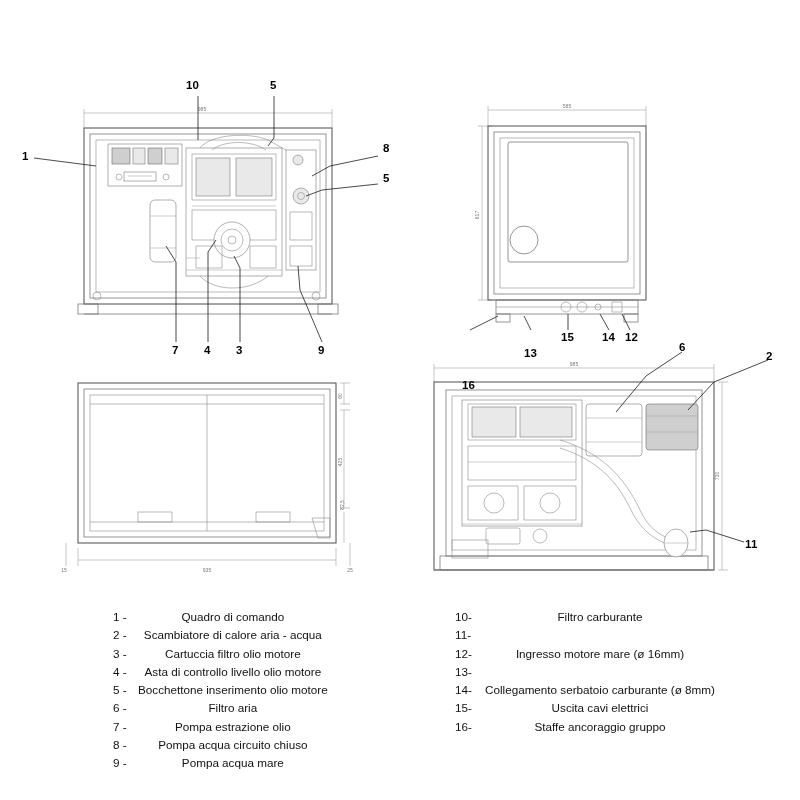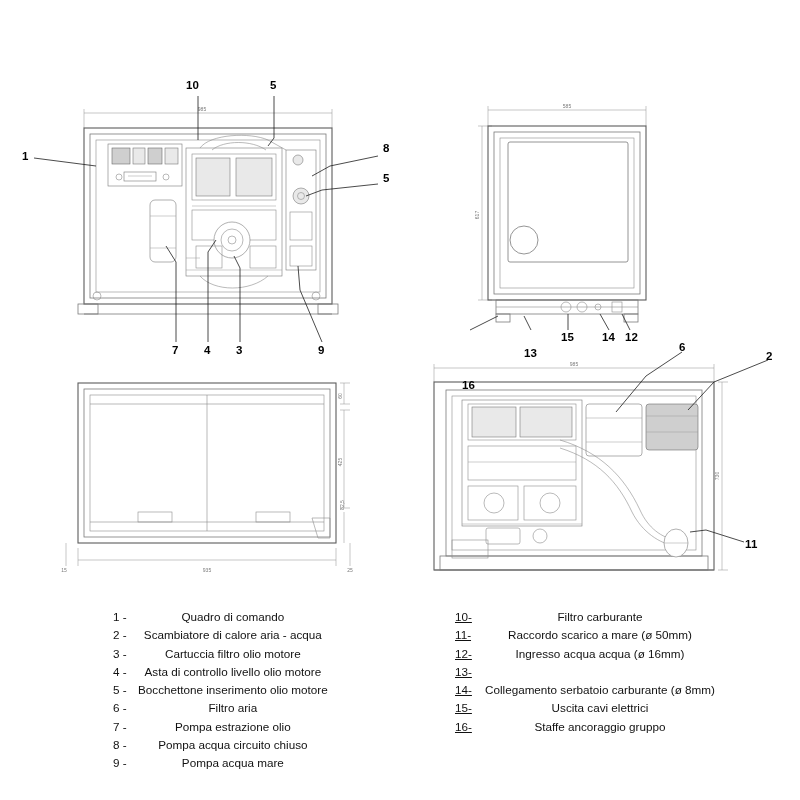--- a/index.html
+++ b/index.html
@@ -42,21 +42,21 @@
     display:flex;
     align-items:baseline;
     line-height:18.3px;
     white-space:nowrap;
   }
   .legend-num{
     width:25px;
     flex:0 0 25px;
     text-align:left;
   }
-  .legend-num.wide{width:30px;flex:0 0 30px;text-decoration:underline;}
+  .legend-num.wide{width:30px;flex:0 0 30px;}
   .legend-label{flex:1 1 auto;text-align:center;}
 </style>
 </head>
 <body>
 
 <div class="stage">
 
   <svg class="diagram" viewBox="0 0 800 800">
     <defs>
       <style>
@@ -322,25 +322,24 @@
       </div>
     </div>
 
     <div class="legend-col right">
       <div class="legend-row">
         <span class="legend-num wide">10-</span>
         <span class="legend-label">Filtro carburante</span>
       </div>
       <div class="legend-row">
         <span class="legend-num wide">11-</span>
-        <span class="legend-label">Raccordo scarico a mare (ø 50mm)</span>
       </div>
       <div class="legend-row">
         <span class="legend-num wide">12-</span>
-        <span class="legend-label">Ingresso acqua acqua (ø 16mm)</span>
+        <span class="legend-label">Ingresso motore mare (ø 16mm)</span>
       </div>
       <div class="legend-row">
         <span class="legend-num wide">13-</span>
       </div>
       <div class="legend-row">
         <span class="legend-num wide">14-</span>
         <span class="legend-label">Collegamento serbatoio carburante (ø 8mm)</span>
       </div>
       <div class="legend-row">
         <span class="legend-num wide">15-</span>

